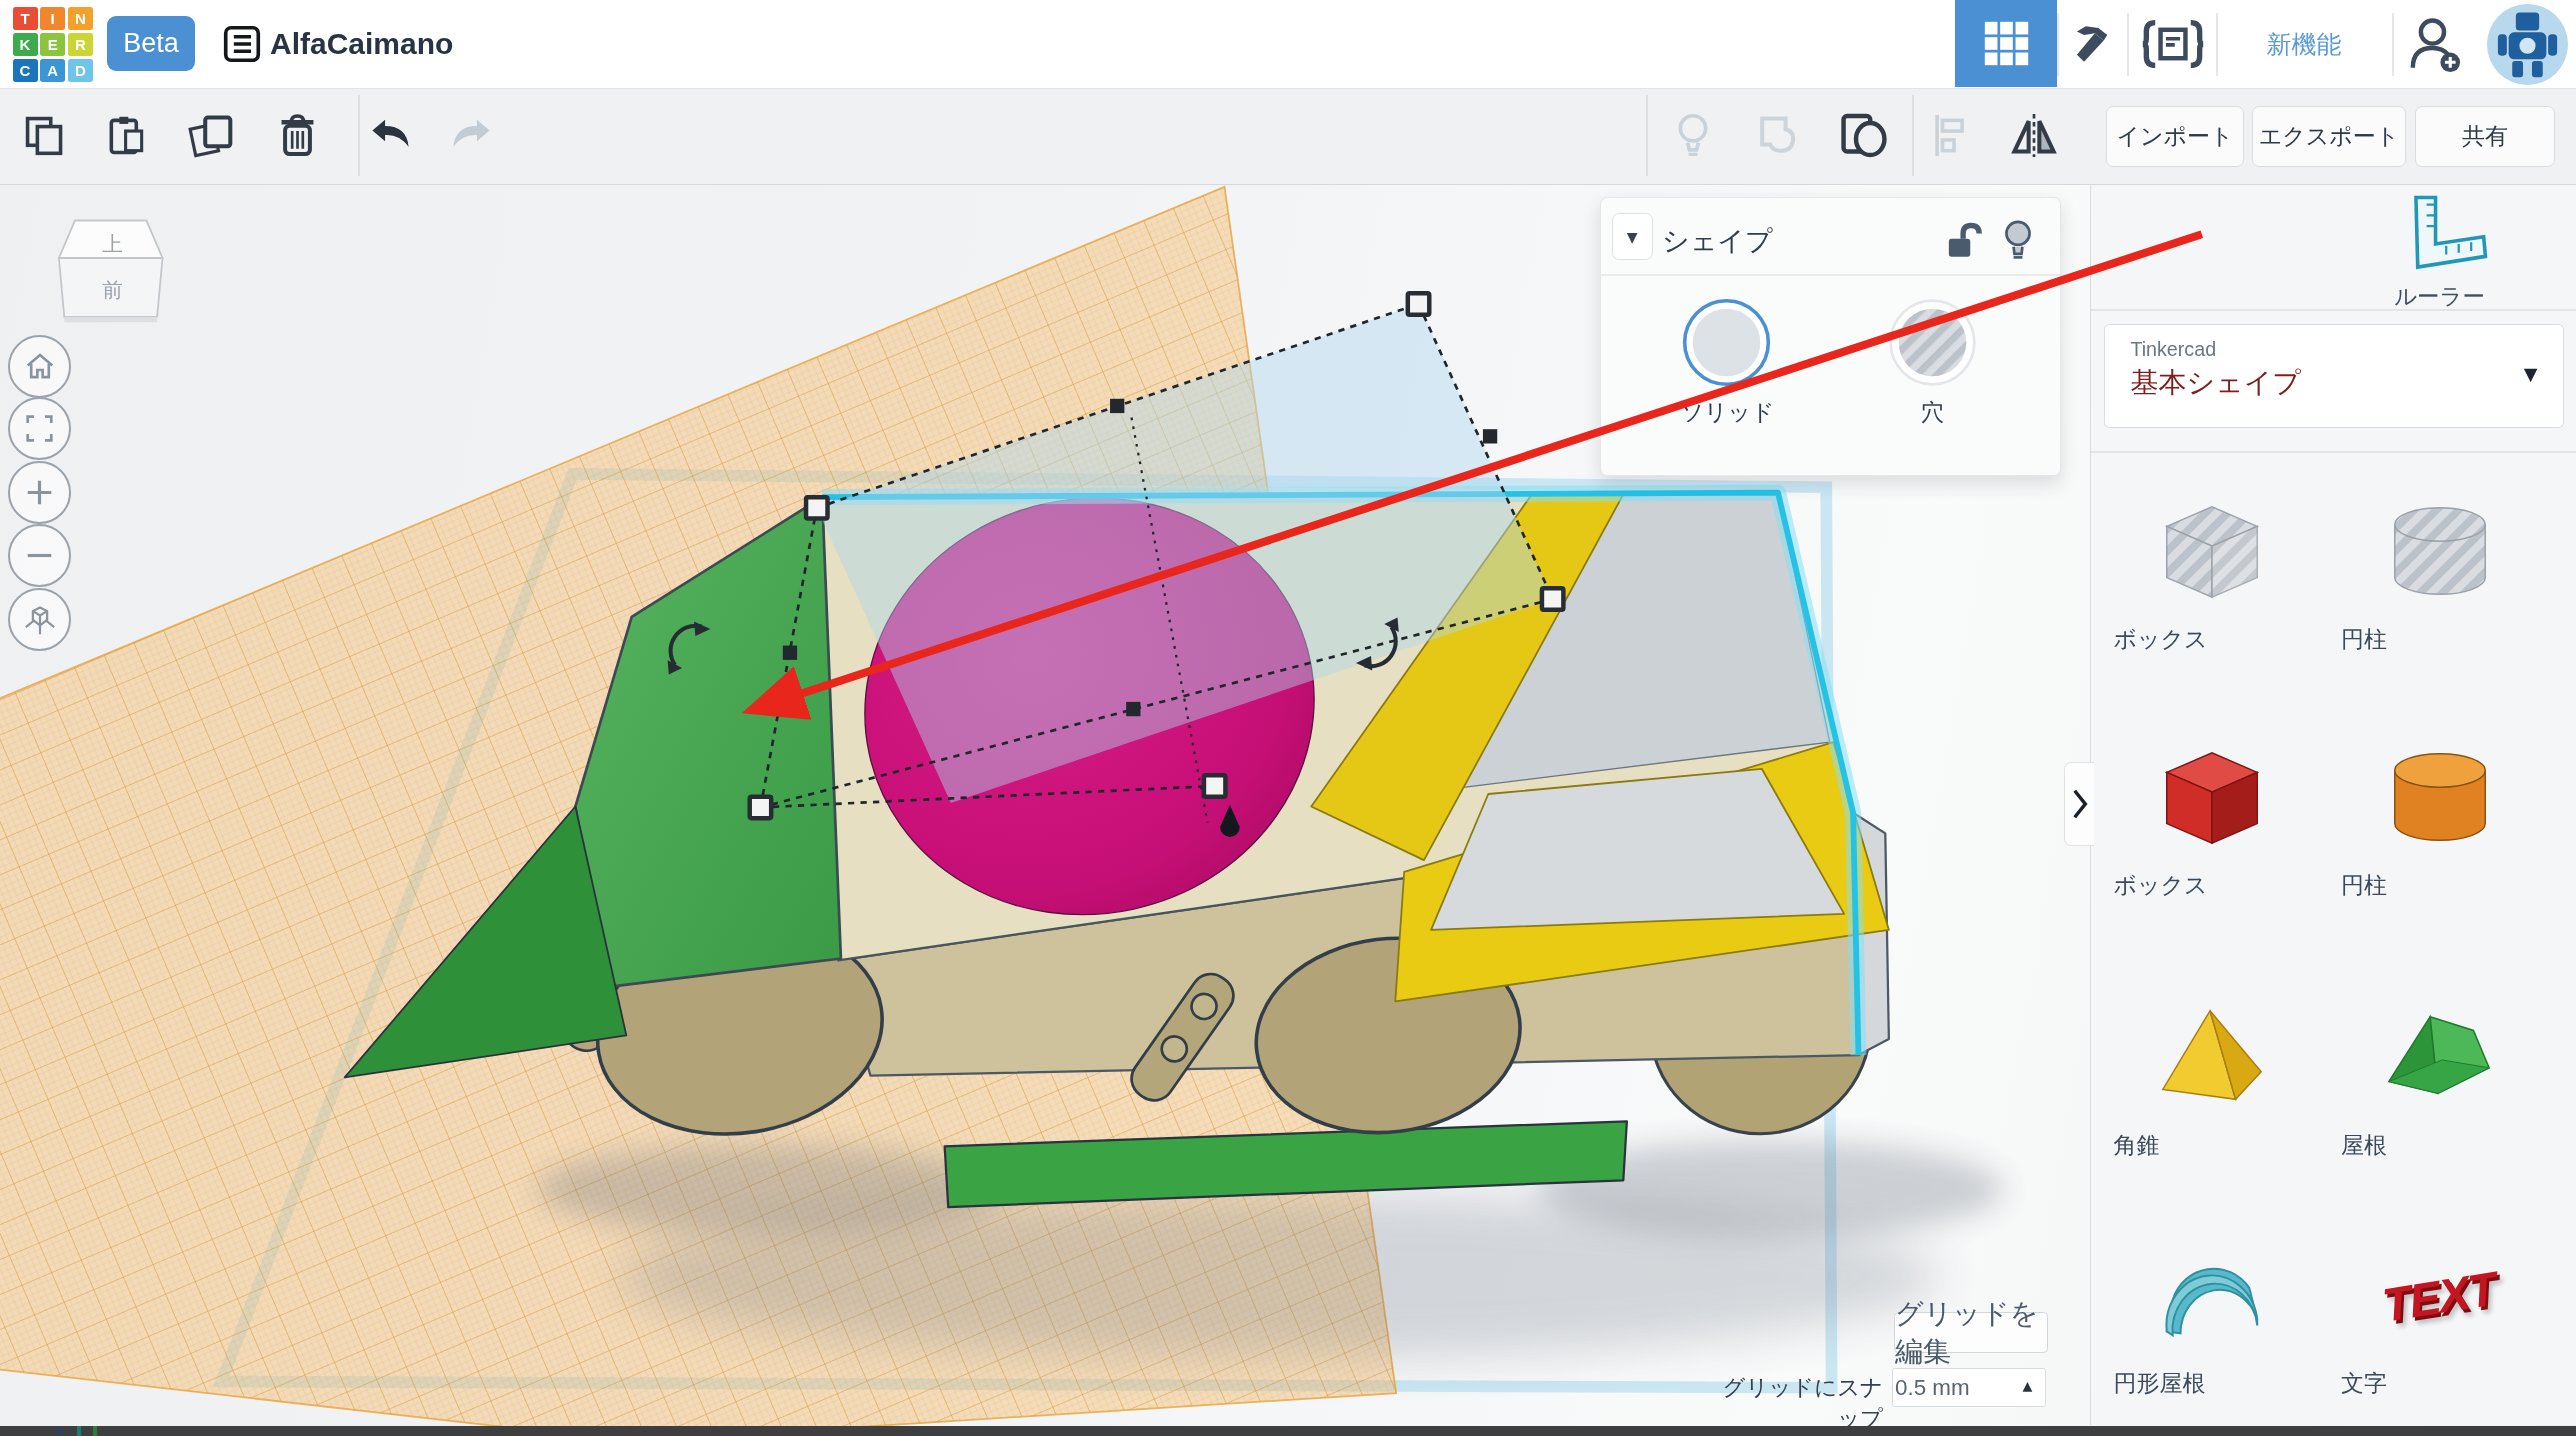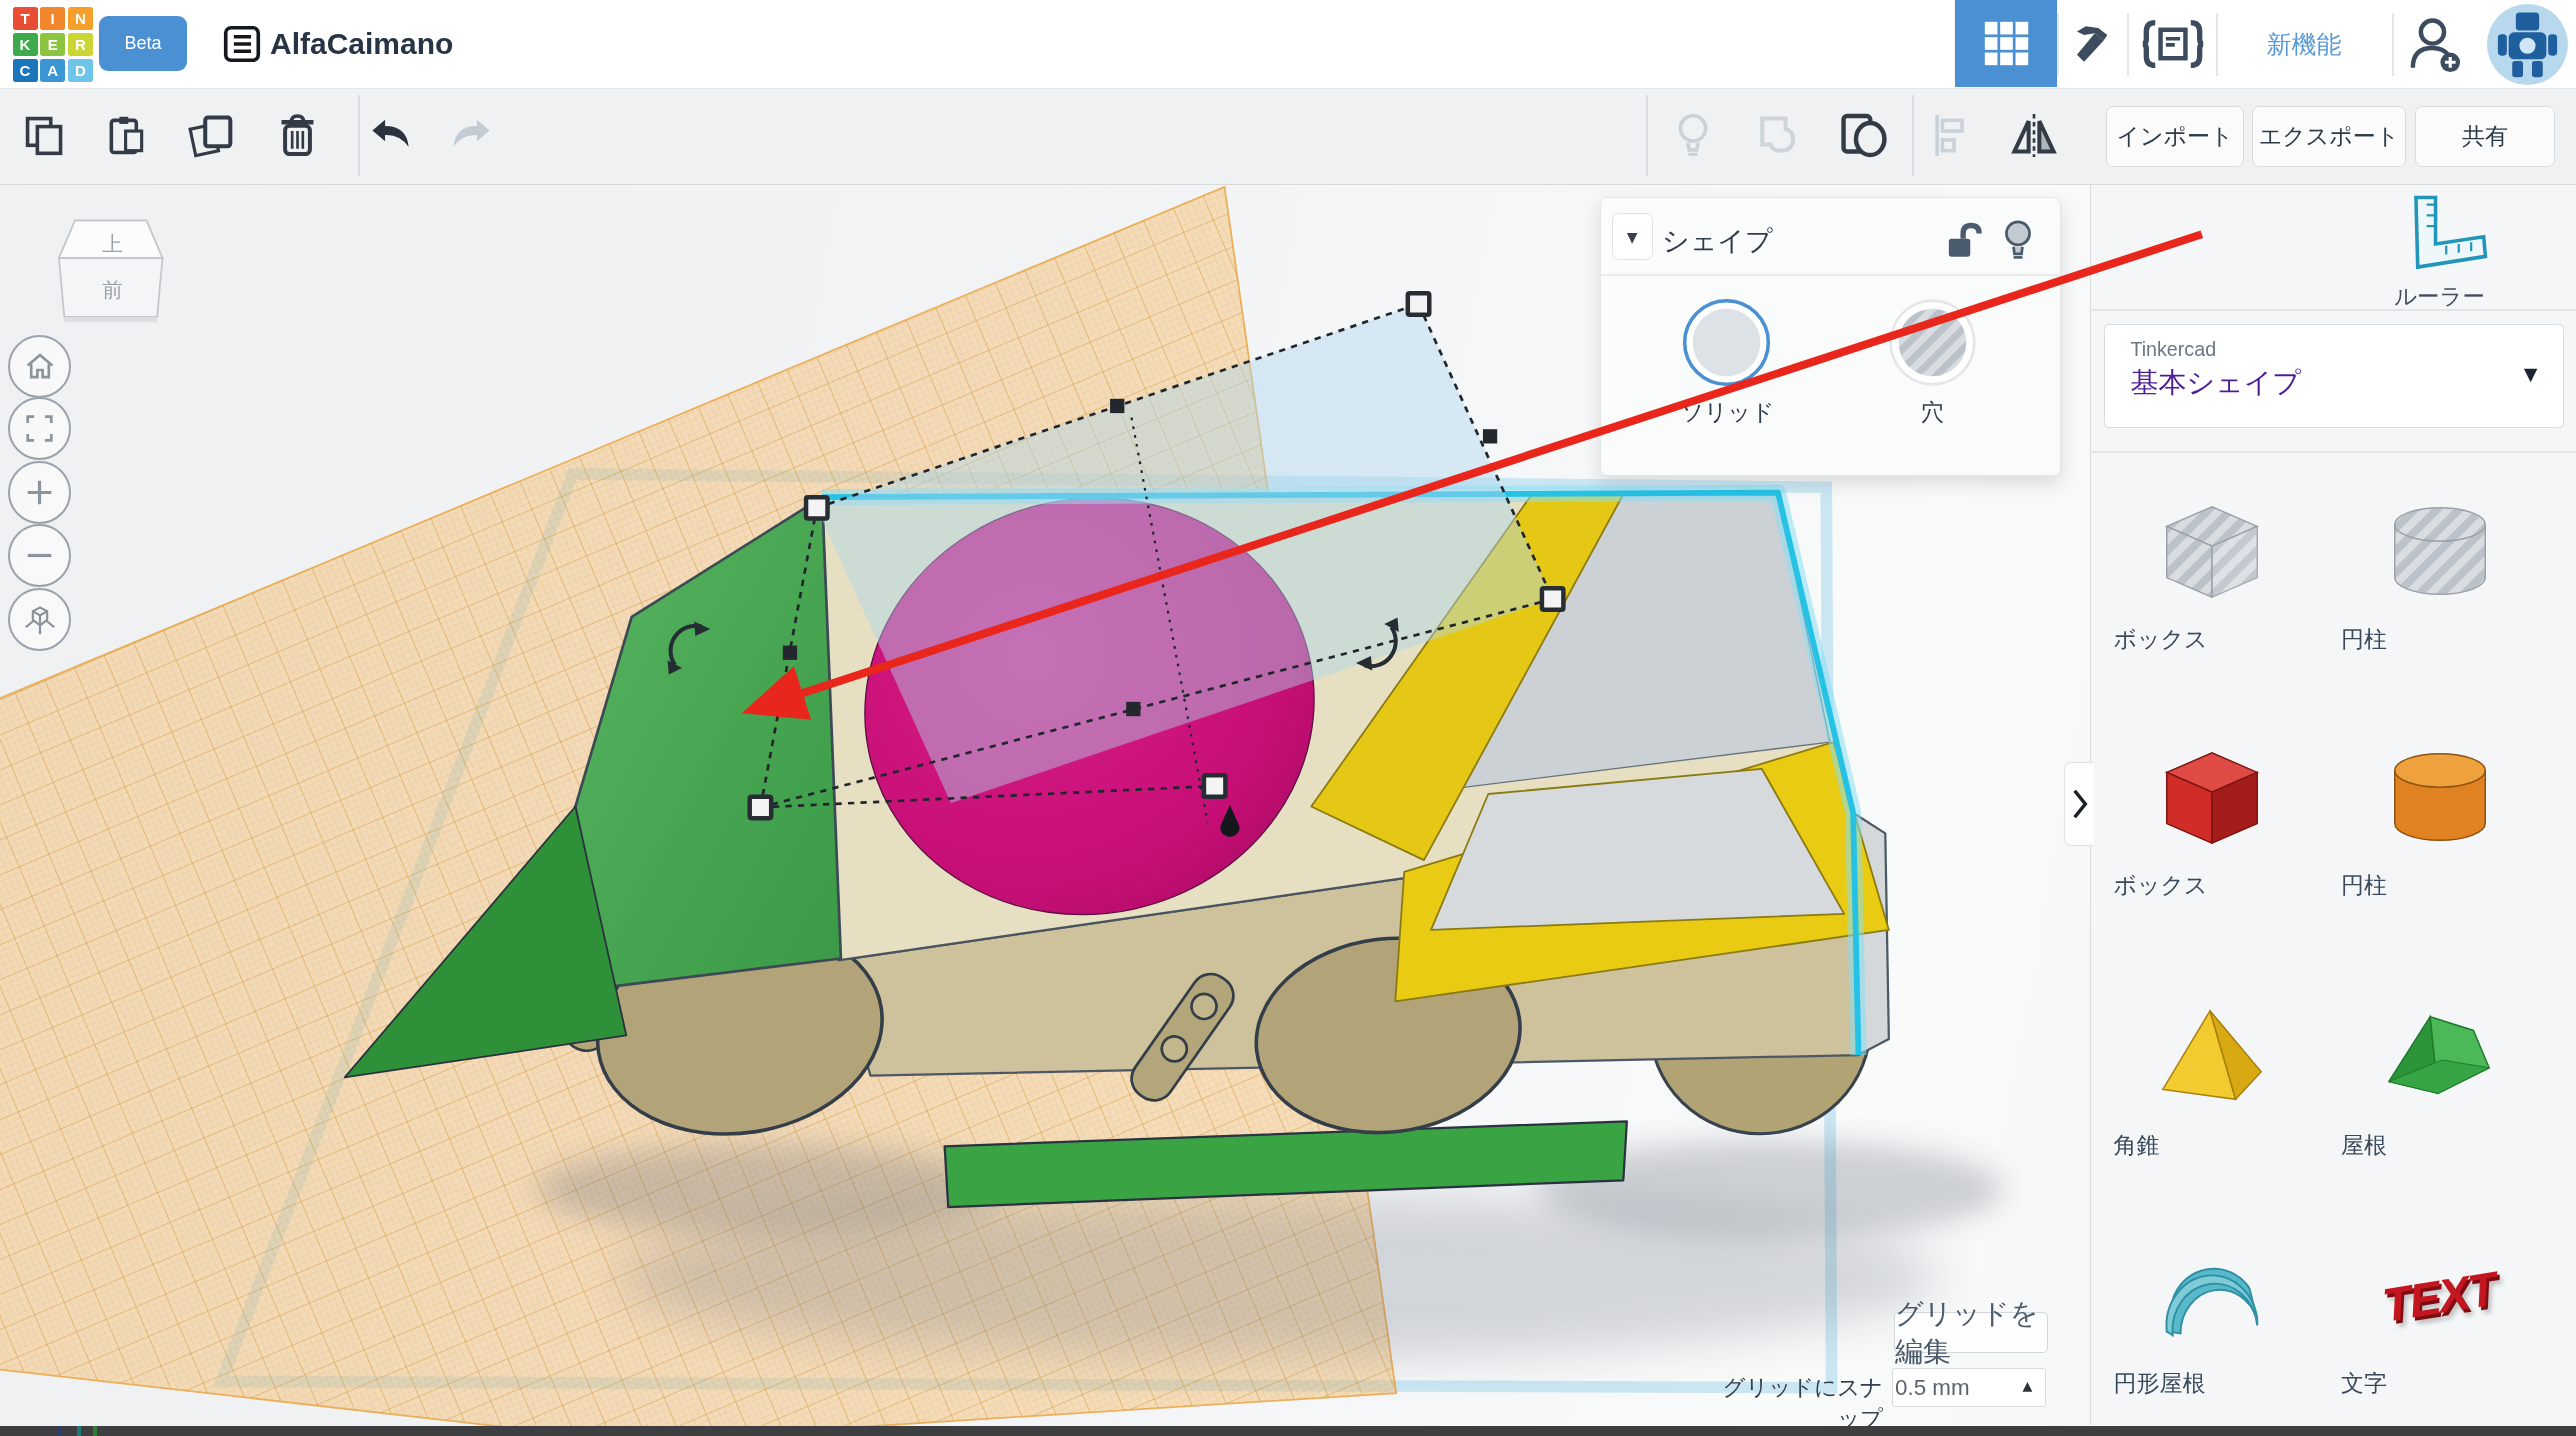--- a/index.html
+++ b/index.html
@@ -3,39 +3,39 @@
 <meta charset="utf-8">
 <style>
   html,body{margin:0;padding:0;background:#dfe1e4;}
   #app{position:relative;width:2576px;height:1436px;overflow:hidden;
        font-family:"Liberation Sans",sans-serif;background:linear-gradient(100deg,#eff0f2 0%,#f2f3f5 40%,#f9fafa 72%,#f1f2f3 100%);}
   .abs{position:absolute;}
   
   #header{left:0;top:0;width:2576px;height:88px;background:#ffffff;border-bottom:1.8px solid #e3e5e8;z-index:25;}
   .logo{left:12.5px;top:7.2px;width:86px;height:75px;display:grid;grid-template-columns:repeat(3,25px);grid-template-rows:repeat(3,23px);gap:2.7px;}
   .logo span{display:flex;align-items:center;justify-content:center;color:#fff;font-weight:bold;font-size:15px;border-radius:2.7px;}
-  .beta{left:99px;top:16px;width:88px;height:55px;background:#4a90d2;color:#fff;border-radius:9px;
-        display:flex;align-items:center;justify-content:center;font-size:18px;}
+  .beta{left:107px;top:16px;width:88px;height:55px;background:#4a90d2;color:#fff;border-radius:9px;
+        display:flex;align-items:center;justify-content:center;font-size:27px;}
   .title{left:270px;top:27px;font-size:30px;font-weight:bold;color:#273444;}
   .hdr-ico{top:0;height:88px;display:flex;align-items:center;justify-content:center;}
   .hdr-div{top:12.5px;width:1.8px;height:63px;background:#e4e6e9;}
   .newfeat{color:#5b9bd5;font-size:25px;}
   
   #toolbar{left:0;top:88px;width:2576px;height:96px;background:#f0f1f3;border-bottom:1.8px solid #d6d8da;z-index:24;}
   .tb-ico{top:0;height:94px;display:flex;align-items:center;justify-content:center;}
   .tb-div{top:7.2px;width:1.8px;height:81px;background:#dcdee1;}
   .tb-btn{top:18px;height:59px;background:#fbfbfc;border:1.8px solid #d9dcde;border-radius:7.2px;color:#2d3a48;
           font-size:23px;display:flex;align-items:center;justify-content:center;}
   
   #sidebar{left:2090px;top:183px;width:486px;height:1242px;background:#f5f6f7;border-left:1.8px solid #d9dbdd;z-index:15;}
   .sb-label{font-size:22.4px;color:#3f4d5c;text-align:center;}
   .sb-div{background:#e2e4e6;height:1.8px;}
   #libbox{left:13.4px;top:141px;width:458px;height:102px;background:#fff;border:1.8px solid #d9dcdf;border-radius:5.4px;}
   .lib-brand{left:25px;top:12.5px;font-size:19.7px;color:#6b7684;}
-  .lib-name{left:25px;top:39px;font-size:28px;color:#4c1d95;}
+  .lib-name{left:25px;top:39px;font-size:28px;color:#7f1d1d;}
   .lib-caret{right:21.5px;top:36px;font-size:23px;color:#1b2430;}
   .shape-item{width:197px;text-align:left;}
   .shape-item svg{display:block;margin:0 auto;}
   .shape-label{font-size:23px;color:#3a4a5c;margin-top:12.5px;}
   .text3d{display:inline-block;font-weight:bold;font-size:47px;color:#c41620;transform:rotate(-9deg) skewX(-12deg);
           text-shadow:2.7px 3.6px 0 #7e0d12, 5.4px 7.2px 5.4px rgba(0,0,0,.25);letter-spacing:-1.8px;}
   #collapse-tab{left:2064px;top:762px;width:29px;height:82px;background:#fdfdfd;border:1.8px solid #e0e2e4;border-right:none;
           border-radius:7.2px 0 0 7.2px;z-index:16;display:flex;align-items:center;justify-content:center;}
   
   #shape-panel{left:1600px;top:197px;width:459px;height:277px;background:#fafbfb;border:0.9px solid #e4e6e8;border-radius:7.2px;

